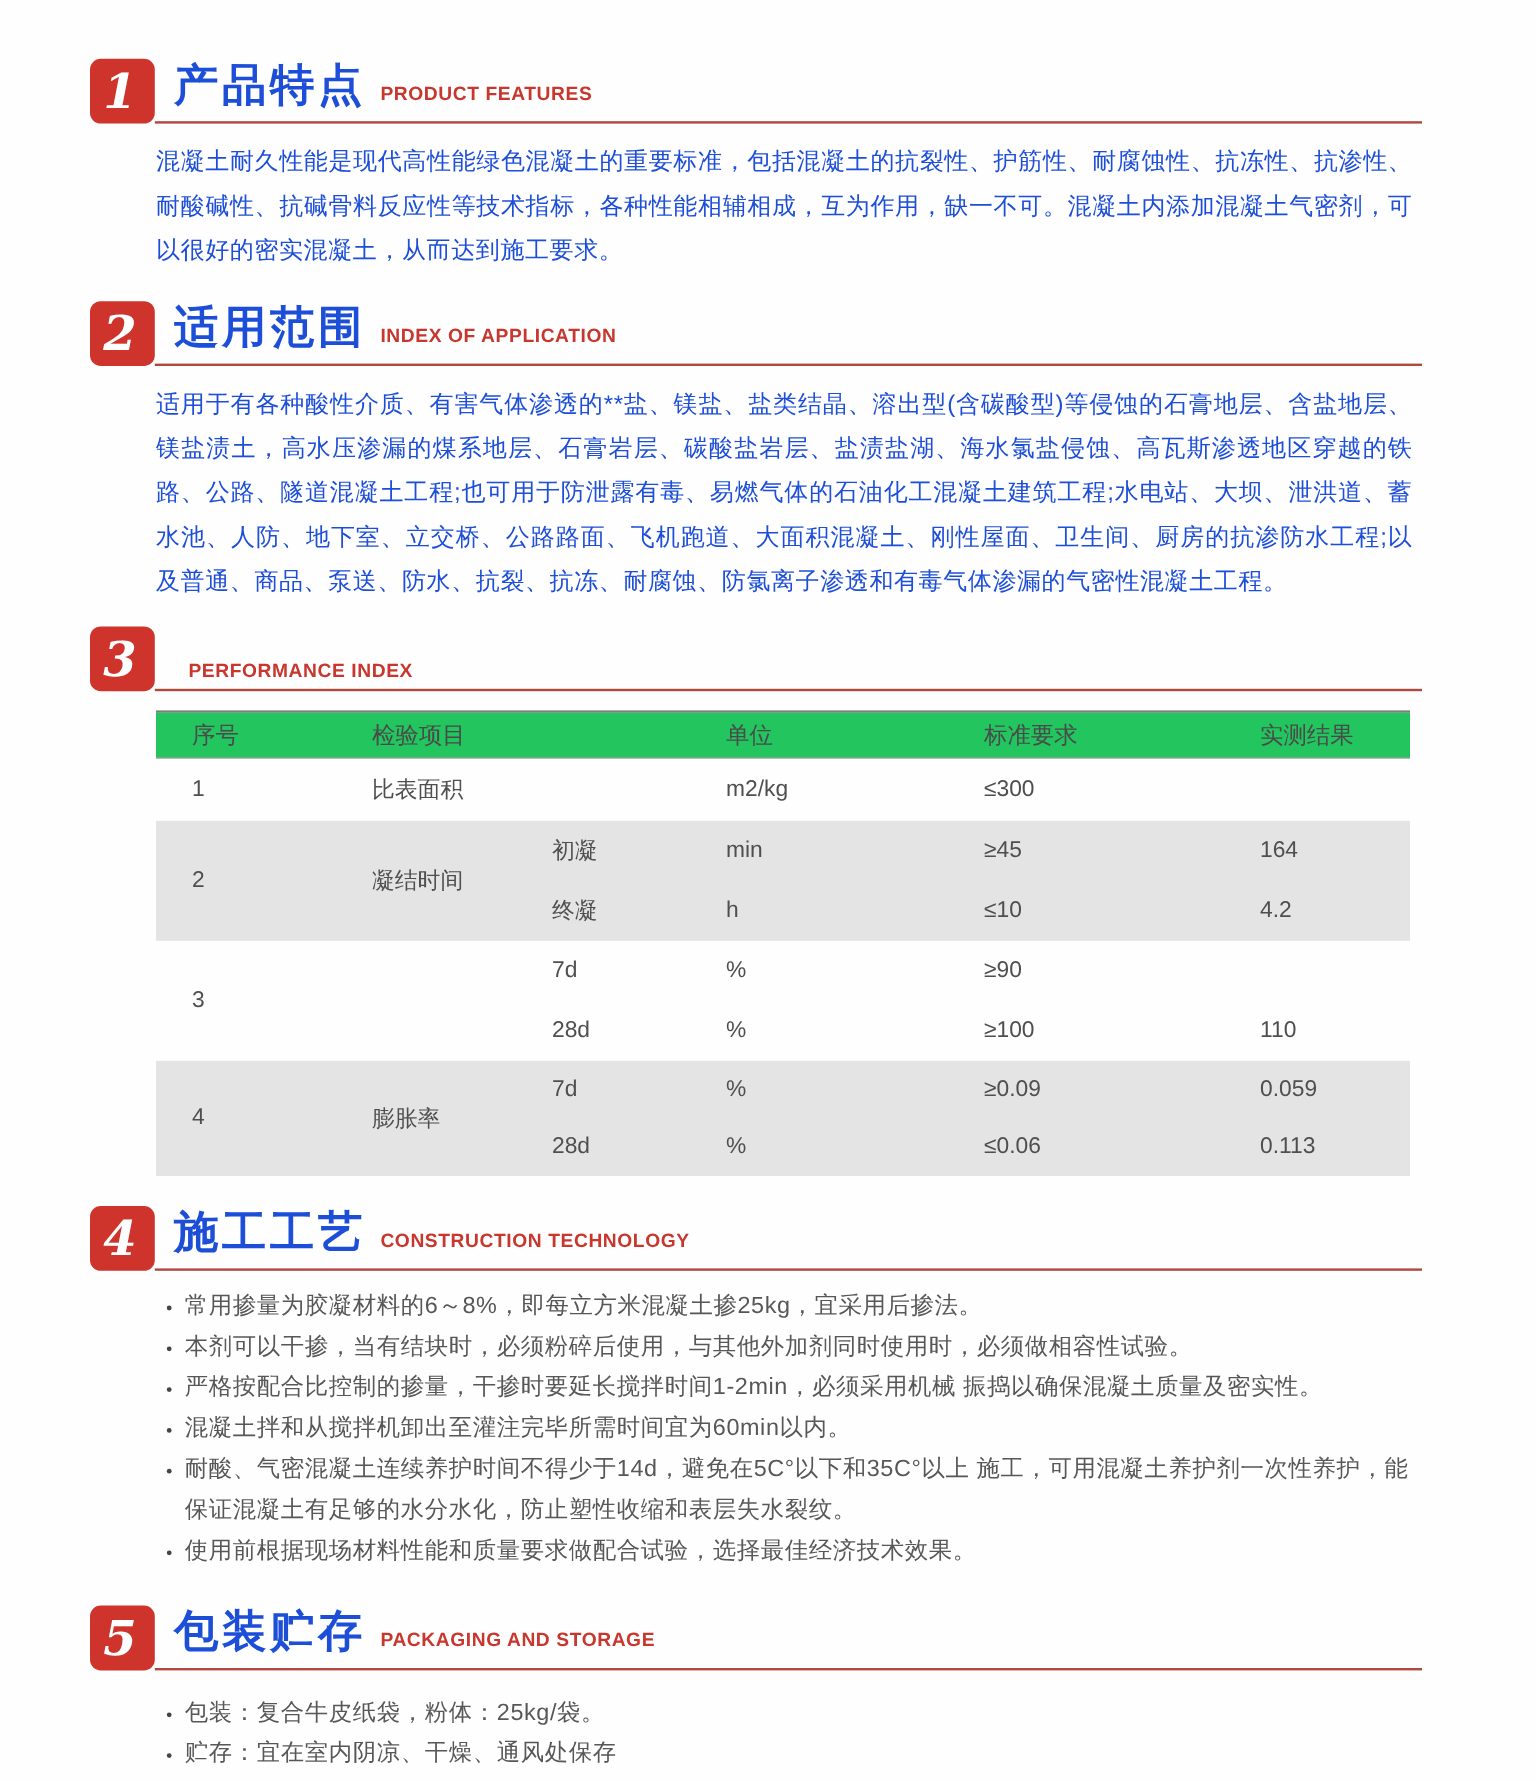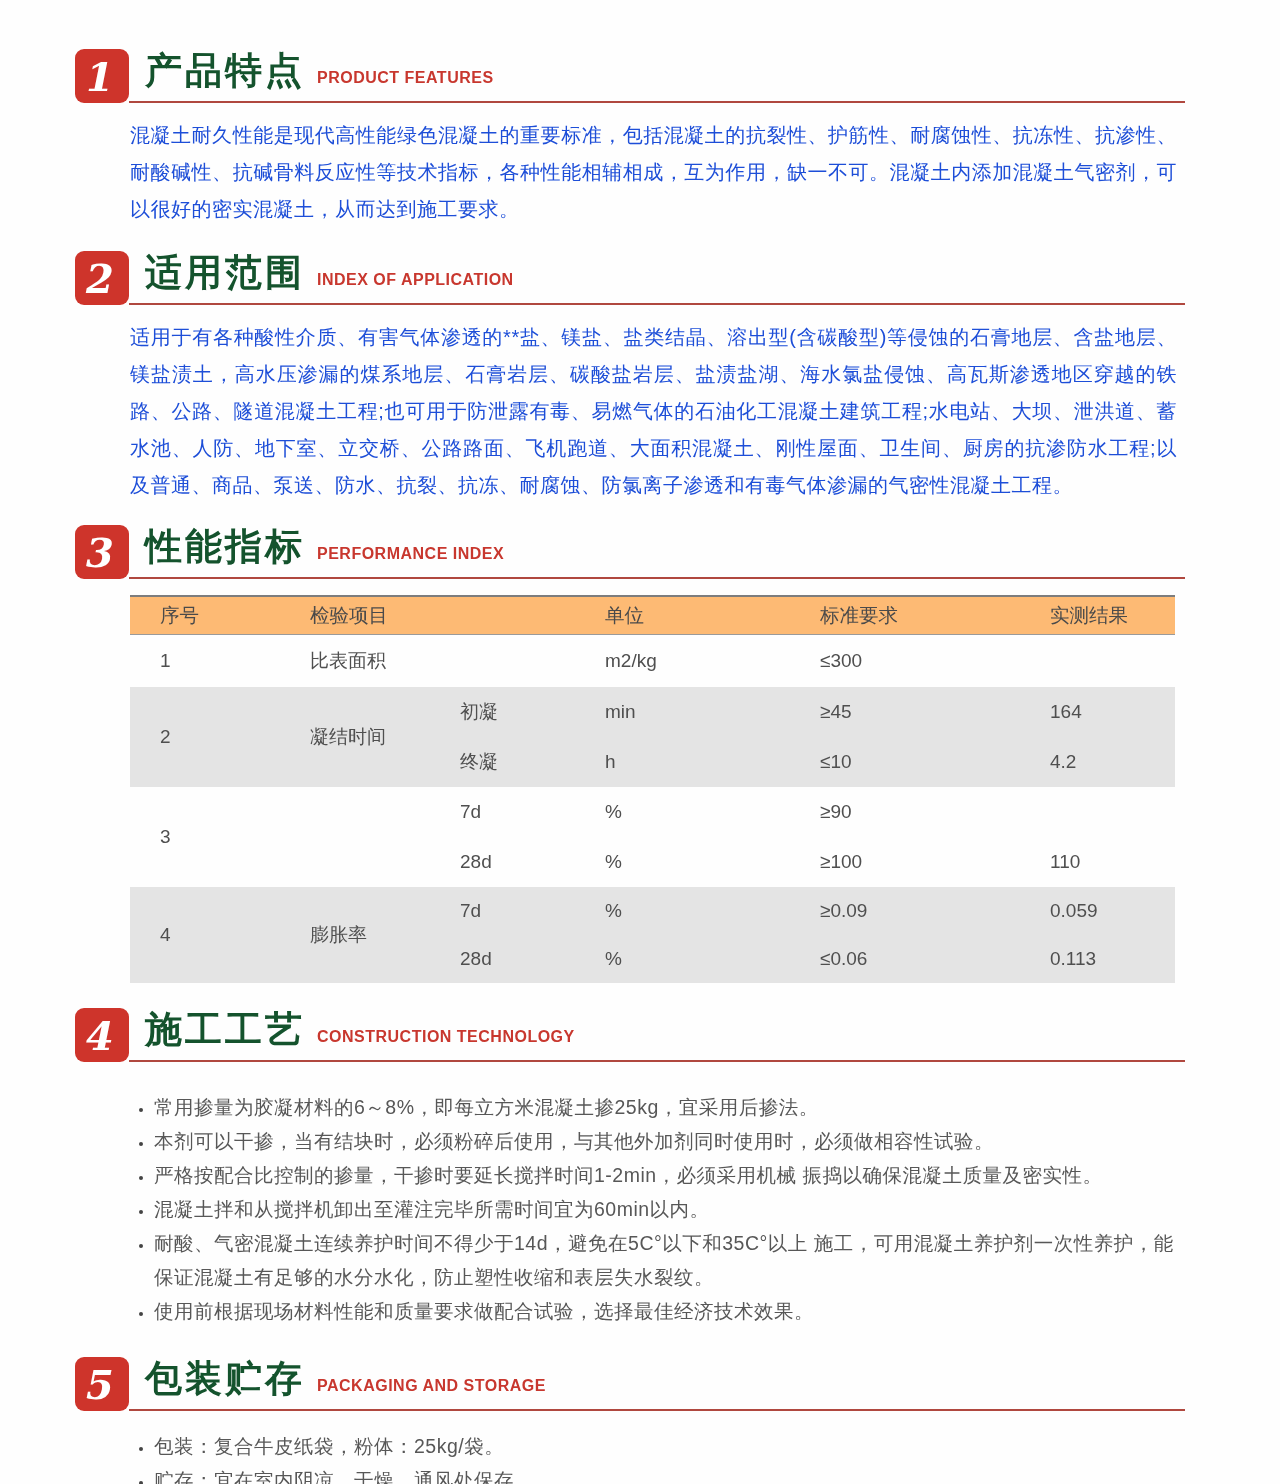--- a/index.html
+++ b/index.html
@@ -21,40 +21,40 @@
     color:#fff; display:flex; align-items:center; justify-content:center;
     font-style:italic; font-weight:bold; font-size:40px;
     font-family:"DejaVu Serif","Liberation Serif",serif;
     padding-right:4px;
   }
   .title-wrap {
     flex:1; border-bottom:2px solid #b0483f;
     display:flex; align-items:baseline;
     padding:0 0 5px 16px;
   }
-  .cn { font-size:37px; font-weight:900; color:#14532d; letter-spacing:3px; }
+  .cn { font-size:37px; font-weight:900; color:#1d4ed8; letter-spacing:3px; }
   .en { font-size:16px; font-weight:700; color:#c8372e; margin-left:12px; letter-spacing:0.5px; }
   
   .body-para {
     margin:14px 8px 0 55px;
     font-size:20px; line-height:37px;
     color:#1d4ed8; text-align:justify;
     letter-spacing:0.5px;
   }
-  ul.bullets { margin:28px 0 0 55px; padding-left:24px; }
+  ul.bullets { margin:12px 0 0 55px; padding-left:24px; }
   ul.bullets li {
     font-size:19.5px; line-height:34px; color:#575757;
     list-style:disc; letter-spacing:0.5px;
   }
   ul.bullets li::marker { font-size:13px; color:#444; }
   
   .ptable { width:1045px; margin:16px 0 0 55px; border-top:2px solid #7d7d7d; color:#4f4f4f; }
   .t-row { display:grid; grid-template-columns:150px 150px 145px 215px 230px 155px; }
   .t-row .cell { display:flex; align-items:center; padding-left:30px; font-size:19px; }
-  .t-header { height:38px; border-bottom:1px solid #9a9a9a; background:#fdba74; }
+  .t-header { height:38px; border-bottom:1px solid #9a9a9a; background:#22c55e; }
   .t-header .cell { font-size:19.5px; color:#4a4a4a; }
   .t-single { height:52px; }
   .t-double { grid-template-rows:50px 50px; }
   .t-double.last { grid-template-rows:48px 48px; }
   .shaded { background:#e4e4e4; }
   .span23 { grid-column:2 / 4; }
   .rowspan { grid-row:1 / 3; }
   .r2c { grid-row:2; }
 </style>
 </head>
@@ -87,21 +87,20 @@
     </div>
     <p class="body-para">适用于有各种酸性介质、有害气体渗透的**盐、镁盐、盐类结晶、溶出型(含碳酸型)等侵蚀的石膏地层、含盐地层、镁盐渍土，高水压渗漏的煤系地层、石膏岩层、碳酸盐岩层、盐渍盐湖、海水氯盐侵蚀、高瓦斯渗透地区穿越的铁路、公路、隧道混凝土工程;也可用于防泄露有毒、易燃气体的石油化工混凝土建筑工程;水电站、大坝、泄洪道、蓄水池、人防、地下室、立交桥、公路路面、飞机跑道、大面积混凝土、刚性屋面、卫生间、厨房的抗渗防水工程;以及普通、商品、泵送、防水、抗裂、抗冻、耐腐蚀、防氯离子渗透和有毒气体渗漏的气密性混凝土工程。</p>
   </div>
 
   <div class="sec" style="margin-top:18px">
     <div class="sec-header">
       <div class="badge">
         <span>3</span>
       </div>
       <div class="title-wrap">
-        <span class="cn">性能指标</span>
         <span class="en">PERFORMANCE INDEX</span>
       </div>
     </div>
 
     <div class="ptable">
       <div class="t-row t-header">
         <div class="cell">序号</div>
         <div class="cell span23">检验项目</div>
         <div class="cell">单位</div>
         <div class="cell">标准要求</div>

